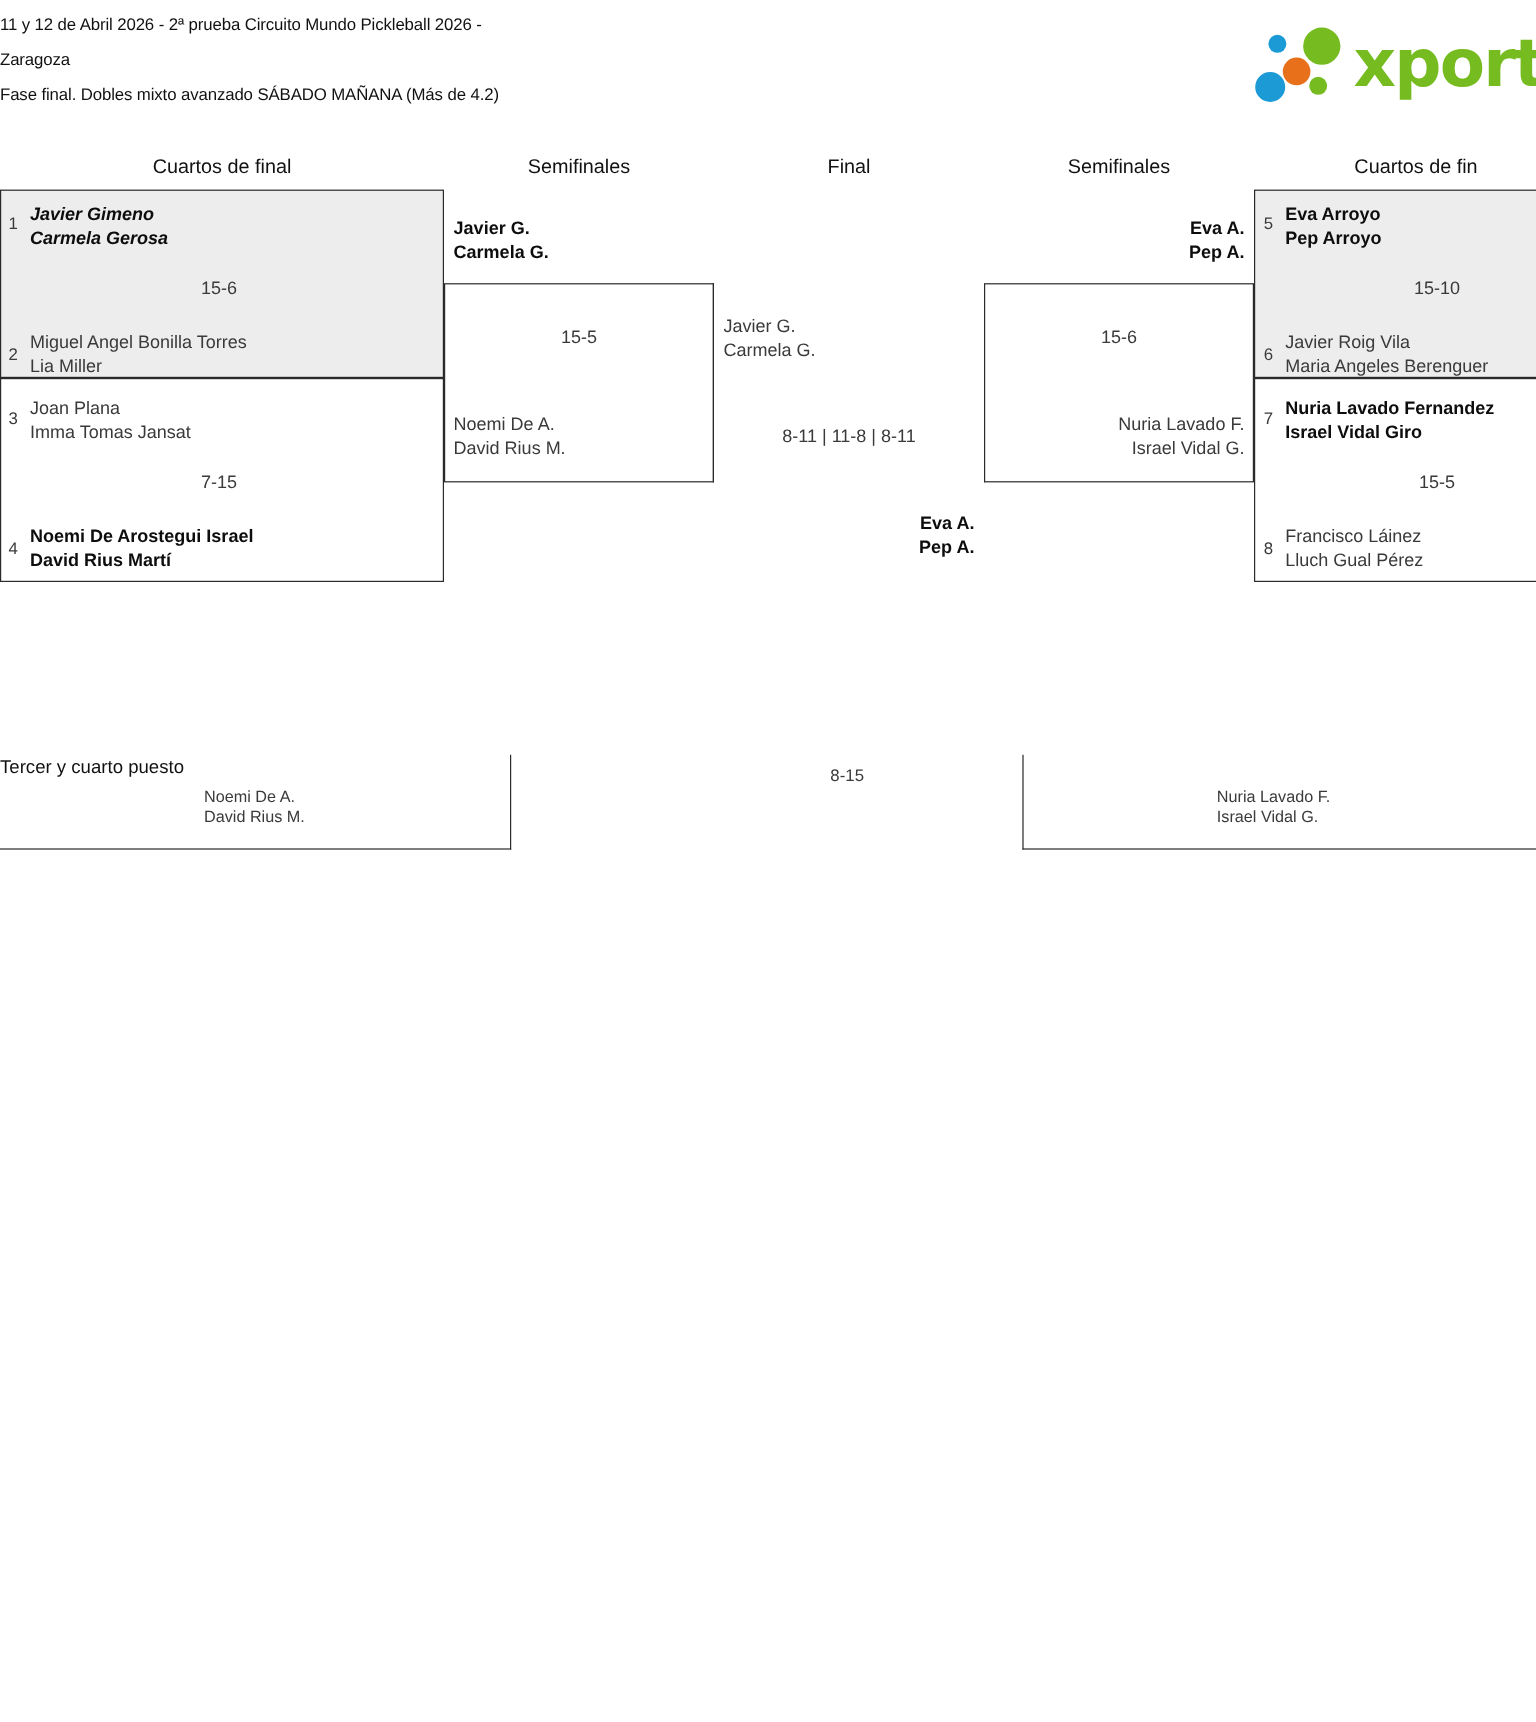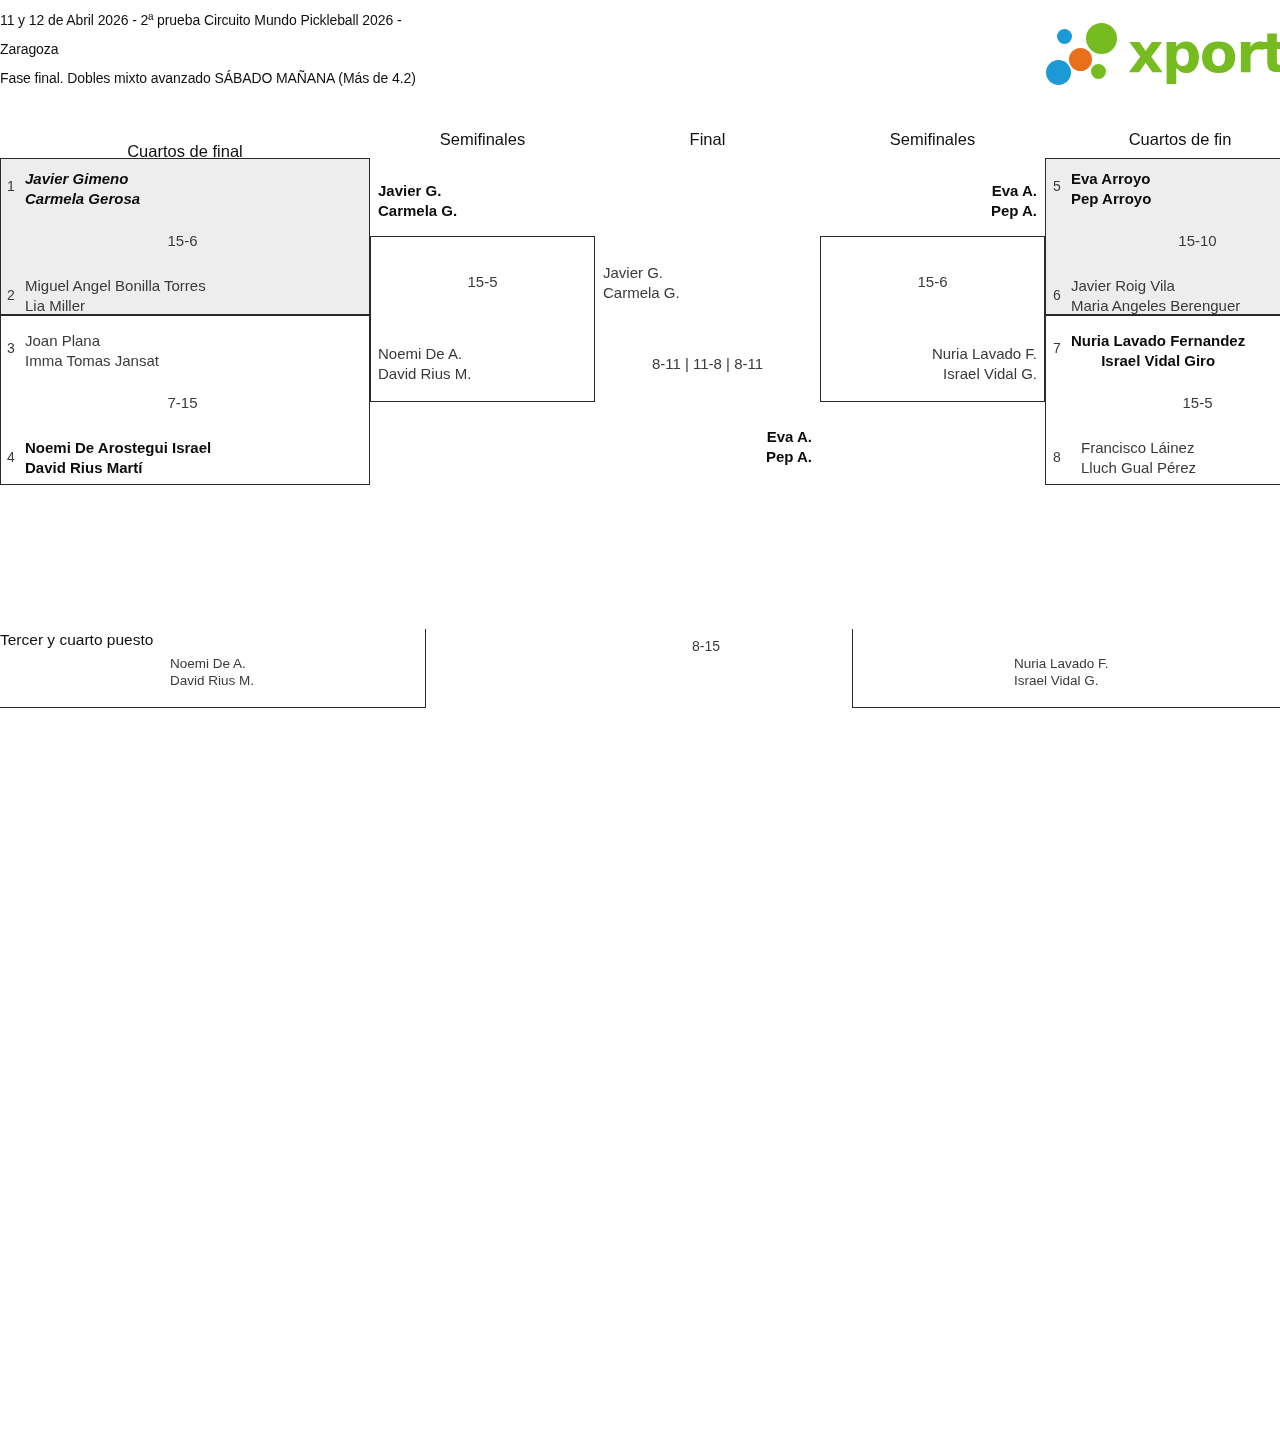--- a/index.html
+++ b/index.html
@@ -165,21 +165,21 @@
       <i class="d-green-lg"></i>
       <i class="d-orange"></i>
       <i class="d-blue-lg"></i>
       <i class="d-green-sm"></i>
     </div>
     <div id="logo-word">xporty</div>
   </div>
 
 </div>
 
-<div class="round-header" style="left:0px;width:370px;margin-top:12px;">Cuartos de final</div>
+<div class="round-header" style="left:0px;width:370px;">Cuartos de final</div>
 <div class="round-header" style="left:370px;width:225px;">Semifinales</div>
 <div class="round-header" style="left:595px;width:225px;">Final</div>
 <div class="round-header" style="left:820px;width:225px;">Semifinales</div>
 <div class="round-header" style="left:1045px;width:270px;">Cuartos de fin</div>
 
 <div class="box shaded" style="left:0px;top:158px;width:370px;height:157px;"></div>
 <div class="box plain" style="left:0px;top:315px;width:370px;height:170px;"></div>
 
 <div class="seed" style="left:2px;top:178px;">1</div>
 <div class="team win" style="left:25px;top:169px;font-style:italic;">
@@ -252,27 +252,27 @@
   <span class="ln">Pep Arroyo</span>
 </div>
 <div class="score ctr" style="left:1115px;top:231px;width:165px;">15-10</div>
 <div class="seed" style="left:1048px;top:287px;">6</div>
 <div class="team" style="left:1071px;top:276px;">
   <span class="ln">Javier Roig Vila</span>
   <span class="ln">Maria Angeles Berenguer</span>
 </div>
 
 <div class="seed" style="left:1048px;top:340px;">7</div>
-<div class="team win" style="left:1071px;top:331px;text-align:center;">
+<div class="team win" style="left:1071px;top:331px;">
   <span class="ln">Nuria Lavado Fernandez</span>
   <span class="ln">Israel Vidal Giro</span>
 </div>
 <div class="score ctr" style="left:1115px;top:393px;width:165px;">15-5</div>
 <div class="seed" style="left:1048px;top:449px;">8</div>
-<div class="team" style="left:1071px;top:438px;margin-left:10px;">
+<div class="team" style="left:1071px;top:438px;">
   <span class="ln">Francisco Láinez</span>
   <span class="ln">Lluch Gual Pérez</span>
 </div>
 
 <div id="third-title">Tercer y cuarto puesto</div>
 
 <div class="edge" style="left:0px;top:707px;width:426px;height:1px;"></div>
 <div class="edge" style="left:425px;top:629px;width:1px;height:79px;"></div>
 
 <div class="edge" style="left:852px;top:629px;width:1px;height:79px;"></div>

